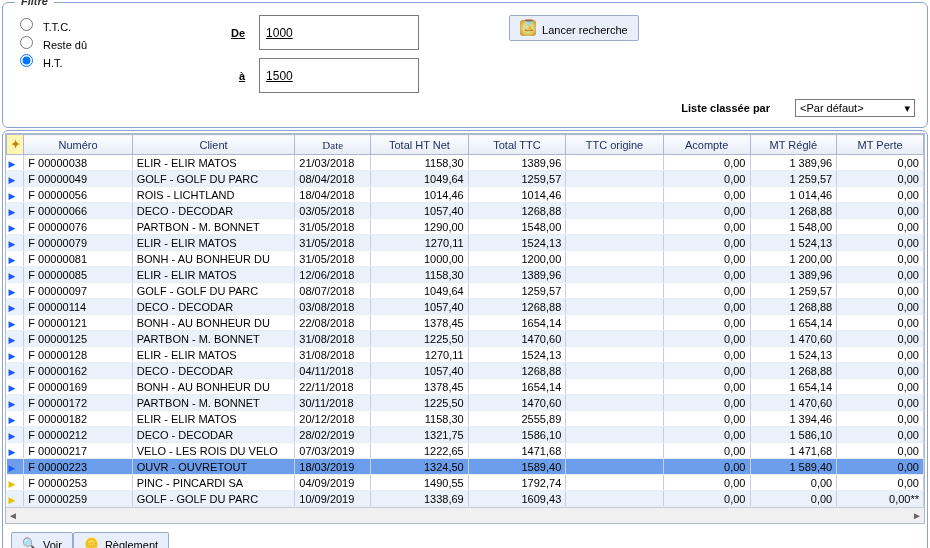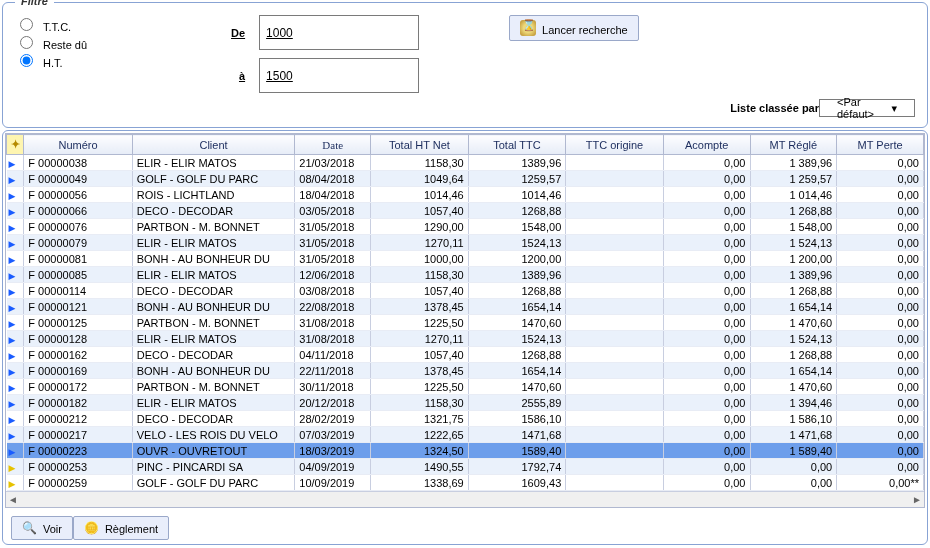--- a/index.html
+++ b/index.html
@@ -57,27 +57,27 @@
     position: relative;
   }
   .hourglass-icon::after {
     content: "⌛"; position: absolute; top: -1px; left: 2px;
     font-size: 11px; color: #5a3e00;
   }
   .eye-icon::before { content: "🔍"; font-size: 12px; }
   .coin-icon::before { content: "🪙"; font-size: 12px; }
   .sort-row {
     display: flex; justify-content: flex-end; align-items: center;
-    gap: 0; margin-top: 6px; padding-right: 4px;
+    gap: 25px; margin-top: 6px; padding-right: 4px;
   }
   .sort-row .lbl { font-weight: bold; }
   .sort-row .combo {
-    width: 96px; height: 18px; border: 1px solid #7a7a7a;
+    width: 120px; height: 18px; border: 1px solid #7a7a7a;
     display: flex; justify-content: space-between; align-items: center;
-    padding: 0 17px; font-size: 11px; background: #fff;
+    padding: 0 4px; font-size: 11px; background: #fff;
   }
   .grid-wrap {
     border: 1px solid #88a3d4; border-radius: 6px;
     margin: 2px; padding: 2px;
   }
   .grid-scroll { overflow-x: auto; border: 1px solid #b0b8d0; }
   table.grid { border-collapse: collapse; width: 100%; table-layout: fixed; }
   .grid th {
     background: linear-gradient(#fdfdff, #e6ecf7);
     border: 1px solid #b0b8d0;
@@ -280,20 +280,32 @@
             <td class="txt">12/06/2018</td>
             <td class="num">1158,30</td>
             <td class="num">1389,96</td>
             <td class="num"></td>
             <td class="num">0,00</td>
             <td class="num">1 389,96</td>
             <td class="num">0,00</td>
           </tr>
           <tr>
             <td class="mark"></td>
+            <td class="txt">F 00000097</td>
+            <td class="txt">GOLF - GOLF DU PARC</td>
+            <td class="txt">08/07/2018</td>
+            <td class="num">1049,64</td>
+            <td class="num">1259,57</td>
+            <td class="num"></td>
+            <td class="num">0,00</td>
+            <td class="num">1 259,57</td>
+            <td class="num">0,00</td>
+          </tr>
+          <tr>
+            <td class="mark"></td>
             <td class="txt">F 00000114</td>
             <td class="txt">DECO - DECODAR</td>
             <td class="txt">03/08/2018</td>
             <td class="num">1057,40</td>
             <td class="num">1268,88</td>
             <td class="num"></td>
             <td class="num">0,00</td>
             <td class="num">1 268,88</td>
             <td class="num">0,00</td>
           </tr>

